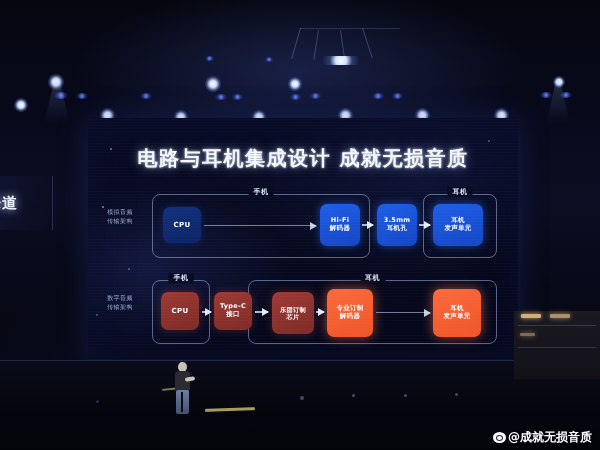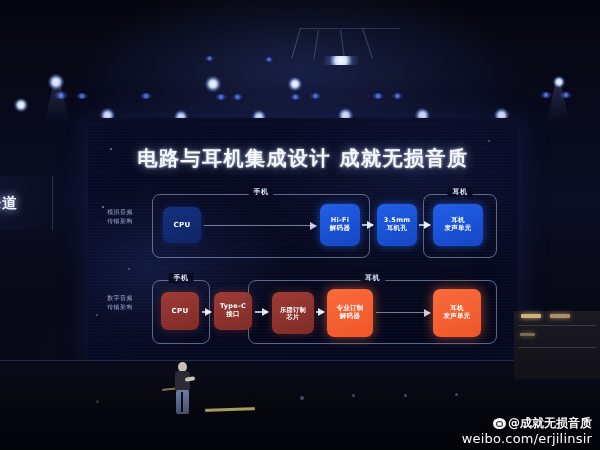--- a/index.html
+++ b/index.html
@@ -294,14 +294,13 @@
     <div class="b-glow" style="left:36px;top:3px;width:20px;height:4px;opacity:.8;"></div>
     <div class="b-glow" style="left:6px;top:22px;width:15px;height:3px;opacity:.55;"></div>
   </div>
 </div>
 
 <div id="watermark">
   <div class="wm-handle">
     <span class="weibo-eye"></span>
     <span>@成就无损音质</span>
   </div>
-  <div class="wm-url">weibo.com/erjilinsir</div>
 </div>
 
 </body></html>

